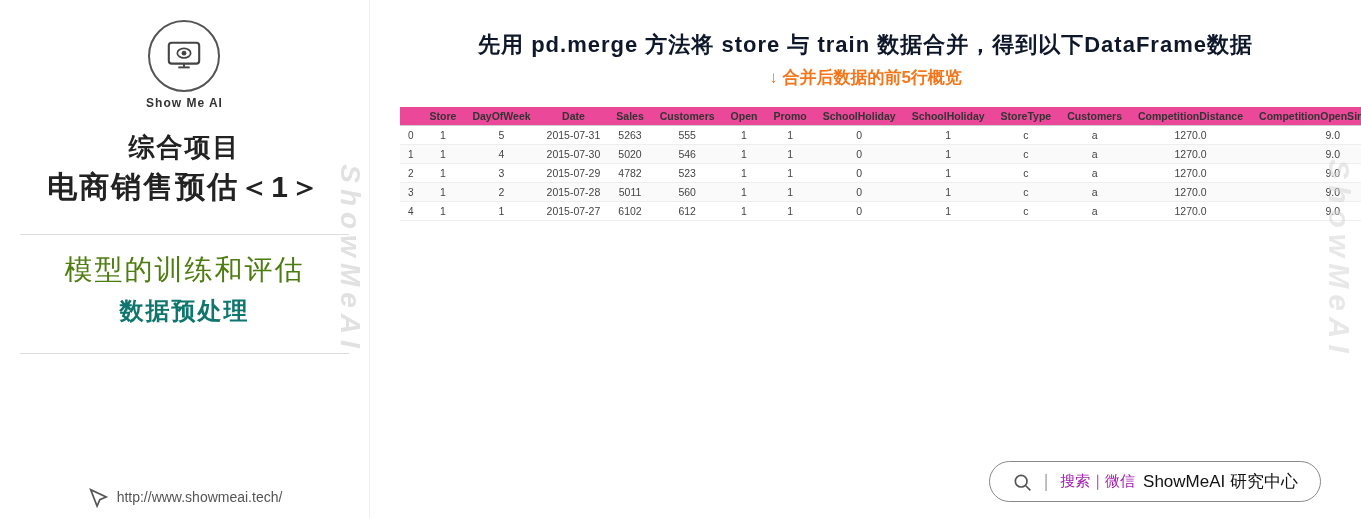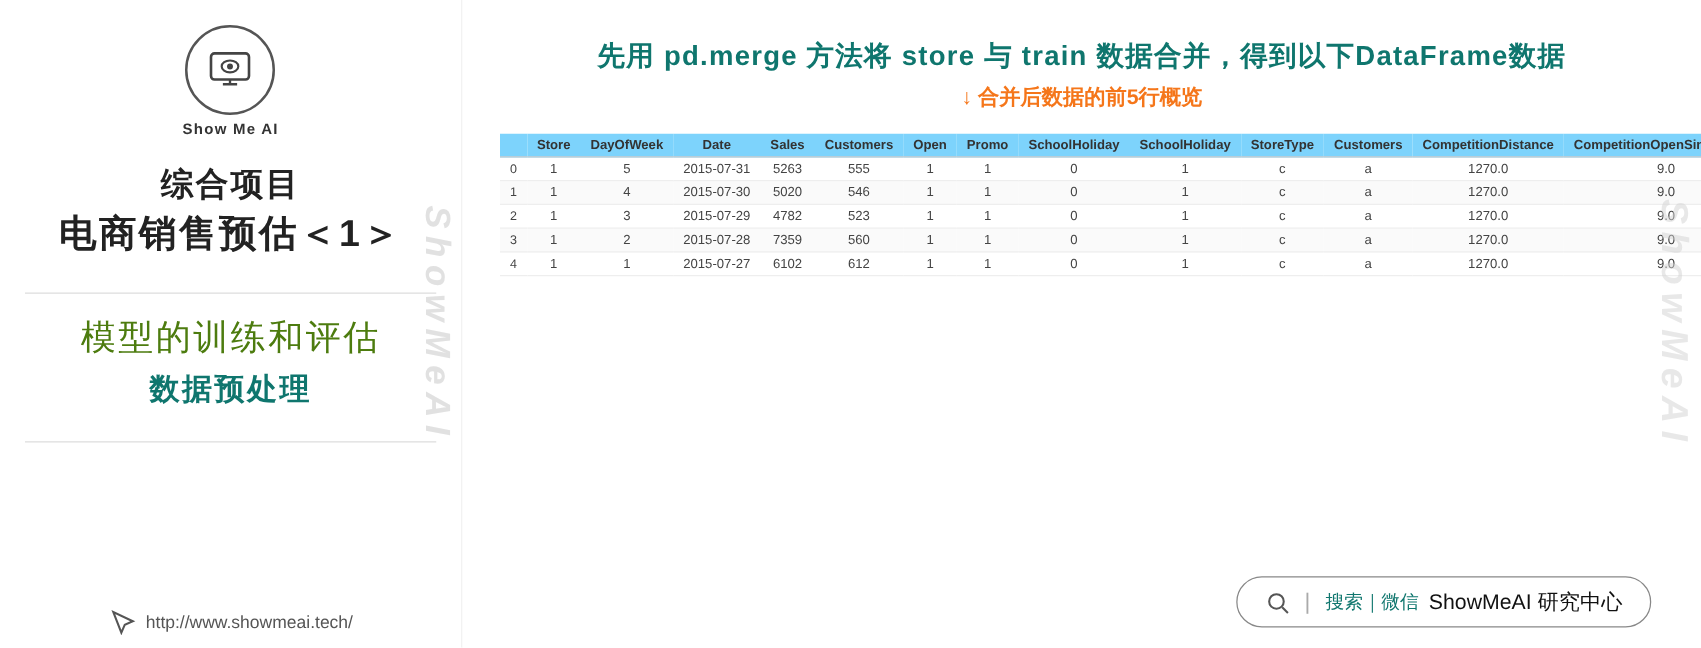--- a/index.html
+++ b/index.html
@@ -155,21 +155,21 @@
     }
 
     .content-header {
       padding: 30px 50px 8px 50px;
       text-align: center;
     }
 
     .main-title {
       font-size: 22px;
       font-weight: 700;
-      color: #0f766e;
+      color: #0f172a;
       letter-spacing: 1px;
     }
 
     .sub-title-orange {
       font-size: 17px;
       font-weight: 700;
       color: #f5761a;
       margin-top: 6px;
     }
 
@@ -186,21 +186,21 @@
       color: #222;
       white-space: nowrap;
     }
 
     .data-table th {
       font-weight: 600;
       color: #333;
       padding: 3px 8px;
       border-bottom: 1px solid #ccc;
       text-align: center;
-      background: #7dd3fc;
+      background: #ec4899;
     }
 
     .data-table td {
       padding: 3px 8px;
       border-bottom: 1px solid #eee;
       text-align: center;
       color: #444;
     }
 
     .data-table tr:nth-child(even) td {
@@ -239,21 +239,21 @@
     }
 
     .search-divider {
       color: #aaa;
       font-size: 18px;
       margin: 0 4px;
     }
 
     .search-label {
       font-size: 15px;
-      color: #0f766e;
+      color: #a21caf;
     }
 
     .search-brand {
       font-size: 17px;
       font-weight: 400;
       color: #111;
     }
 
     
     .right-watermark {
@@ -395,21 +395,21 @@
             <td>c</td>
             <td>a</td>
             <td>1270.0</td>
             <td>9.0</td>
           </tr>
           <tr>
             <td class="row-index">3</td>
             <td>1</td>
             <td>2</td>
             <td>2015-07-28</td>
-            <td>7359</td>
+            <td>5011</td>
             <td>560</td>
             <td>1</td>
             <td>1</td>
             <td>0</td>
             <td>1</td>
             <td>c</td>
             <td>a</td>
             <td>1270.0</td>
             <td>9.0</td>
           </tr>

